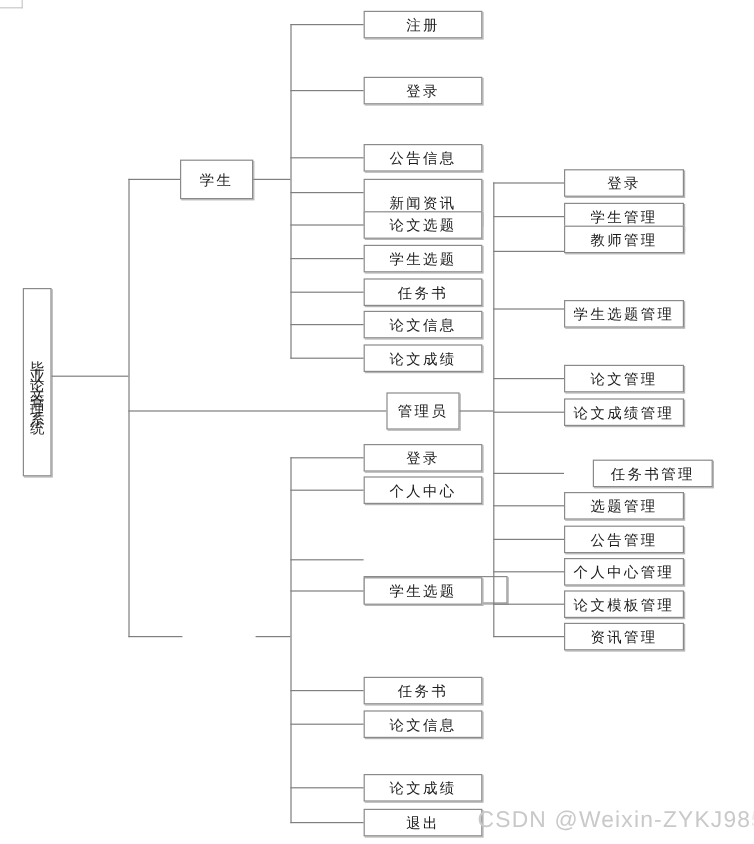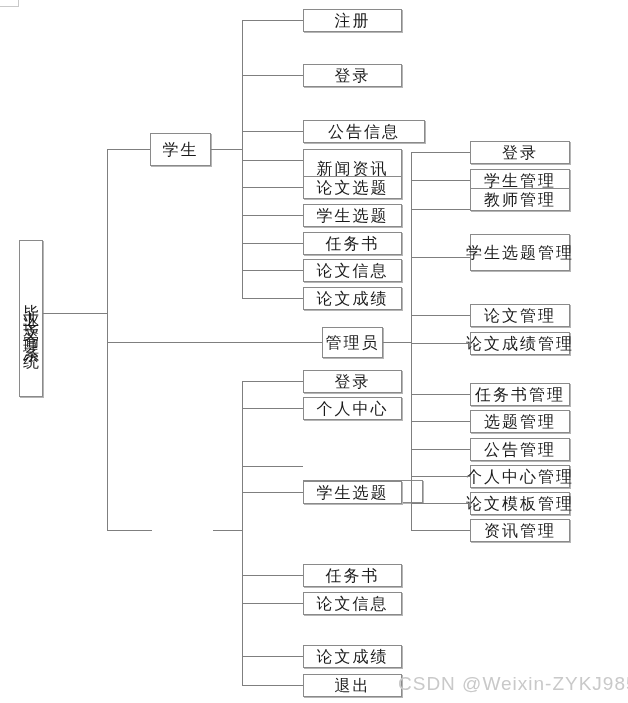--- a/index.html
+++ b/index.html
@@ -5,21 +5,21 @@
   html,body{margin:0;padding:0;background:#fff;}
   .stage{
     position:relative;width:628px;height:703px;background:#ffffff;
     font-family:"Liberation Sans","DejaVu Sans",sans-serif;
     overflow:hidden;
   }
   .node{
     position:absolute;box-sizing:border-box;background:#ffffff;
     border:1px solid #8a8a8a;box-shadow:1px 1px 0 #b5b5b5;
     display:flex;align-items:center;justify-content:center;
-    font-size:16px;color:#1a1a1a;letter-spacing:2px;line-height:1;
+    font-size:12px;color:#1a1a1a;letter-spacing:2px;line-height:1;
     white-space:nowrap;
   }
   .node.root{
     writing-mode:vertical-lr;text-orientation:upright;
     letter-spacing:7px;white-space:normal;
   }
   .hline,.vline{position:absolute;background:#7f7f7f;}
   .hline{height:1px;}
   .vline{width:1px;}
   .faint{background:#c9c9c9;}
@@ -36,35 +36,35 @@
   <div class="hline faint" style="left:0;top:6px;width:19px"></div>
   <div class="vline faint" style="left:18px;top:0;height:7px"></div>
 
   <div class="node root" style="left:19px;top:240px;width:24px;height:157px">毕业论文管理系统</div>
 
   <div class="node" style="left:150px;top:133px;width:61px;height:33px">学生</div>
   <div class="node" style="left:322px;top:327px;width:61px;height:31px">管理员</div>
 
   <div class="node" style="left:303px;top:9px;width:99px;height:23px">注册</div>
   <div class="node" style="left:303px;top:64px;width:99px;height:23px">登录</div>
-  <div class="node" style="left:303px;top:120px;width:122px;height:23px">公告信息</div>
+  <div class="node" style="left:303px;top:120px;width:99px;height:23px">公告信息</div>
   <div class="node" style="left:303px;top:149px;width:99px;height:39px">新闻资讯</div>
   <div class="node" style="left:303px;top:176px;width:99px;height:23px">论文选题</div>
   <div class="node" style="left:303px;top:204px;width:99px;height:23px">学生选题</div>
   <div class="node" style="left:303px;top:232px;width:99px;height:23px">任务书</div>
   <div class="node" style="left:303px;top:259px;width:99px;height:23px">论文信息</div>
   <div class="node" style="left:303px;top:287px;width:99px;height:23px">论文成绩</div>
 
   <div class="node" style="left:470px;top:141px;width:100px;height:23px">登录</div>
   <div class="node" style="left:470px;top:169px;width:100px;height:23px">学生管理</div>
   <div class="node" style="left:470px;top:188px;width:100px;height:23px">教师管理</div>
-  <div class="node" style="left:470px;top:234px;width:100px;height:37px">学生选题管理</div>
+  <div class="node" style="left:470px;top:250px;width:100px;height:23px">学生选题管理</div>
   <div class="node" style="left:470px;top:304px;width:100px;height:23px">论文管理</div>
   <div class="node" style="left:470px;top:332px;width:100px;height:23px">论文成绩管理</div>
-  <div class="node" style="left:470px;top:383px;width:100px;height:23px">任务书管理</div>
+  <div class="node" style="left:494px;top:383px;width:100px;height:23px">任务书管理</div>
   <div class="node" style="left:470px;top:410px;width:100px;height:23px">选题管理</div>
   <div class="node" style="left:470px;top:438px;width:100px;height:23px">公告管理</div>
   <div class="node" style="left:470px;top:465px;width:100px;height:23px">个人中心管理</div>
   <div class="node" style="left:470px;top:492px;width:100px;height:23px">论文模板管理</div>
   <div class="node" style="left:470px;top:519px;width:100px;height:23px">资讯管理</div>
 
   <div class="node" style="left:303px;top:370px;width:99px;height:23px">登录</div>
   <div class="node" style="left:303px;top:397px;width:99px;height:23px">个人中心</div>
   <div class="node" style="left:303px;top:480px;width:120px;height:23px">选题信息</div>
   <div class="node" style="left:303px;top:481px;width:99px;height:23px">学生选题</div>

